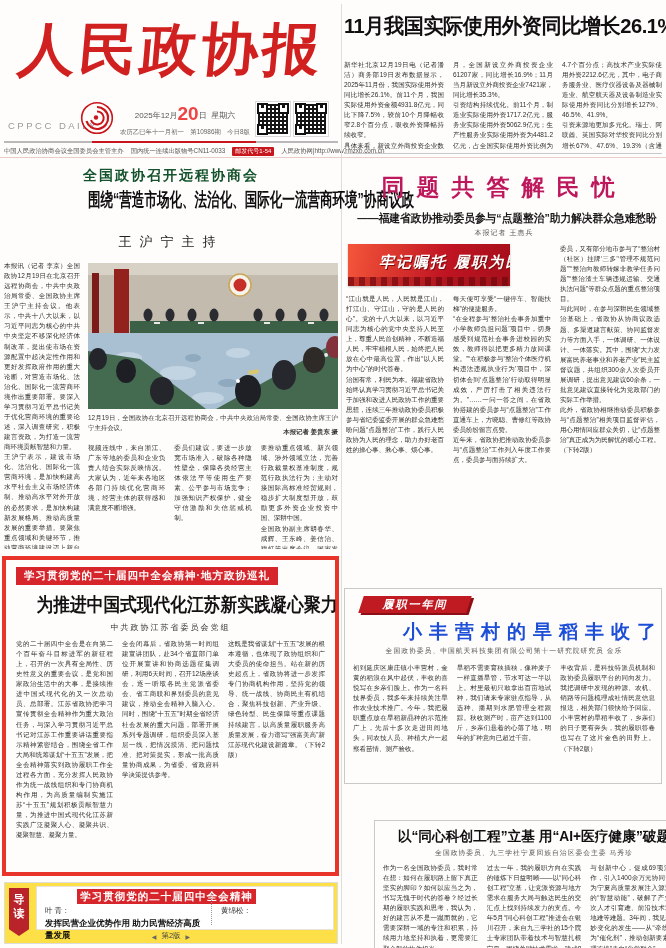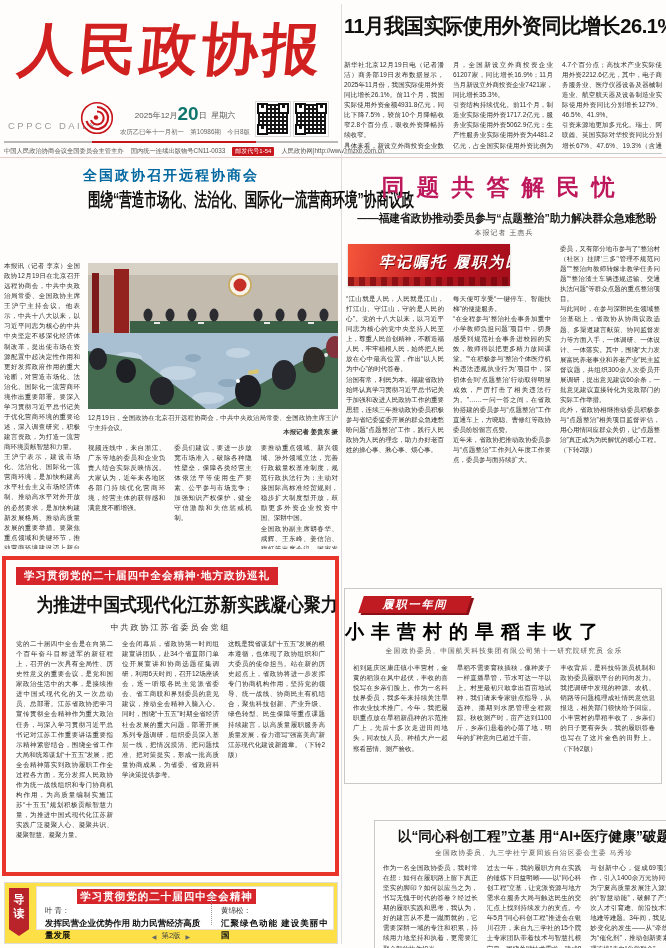--- a/index.html
+++ b/index.html
@@ -16,36 +16,36 @@
   .cols{display:flex;gap:9px;}
   .cols>.col{flex:1;}
   
   .brand-title{
     width:100%;text-align:center;font-family:"DejaVu Serif","Liberation Serif",serif;
     font-weight:bold;font-size:57px;line-height:94px;color:#d0201f;
     transform:skewX(-5deg);letter-spacing:4px;white-space:nowrap;
   }
   .cppcc{font-size:9.5px;letter-spacing:2.5px;color:#9a9a9a;}
   .dateline{font-size:8px;color:#555;text-align:center;white-space:nowrap;}
-  .dateline .day{font-size:19px;font-weight:bold;color:#0f766e;vertical-align:-2px;}
+  .dateline .day{font-size:19px;font-weight:bold;color:#ef4444;vertical-align:-2px;}
   .lunar{font-size:6.4px;color:#666;text-align:center;margin-top:3px;white-space:nowrap;}
   .qr{
     width:30px;height:30px;background:
       repeating-linear-gradient(0deg,#161616 0 2px,transparent 2px 4px),
       repeating-linear-gradient(90deg,#161616 0 2px,#fff 2px 4px);
     border:2px solid #fff;outline:1px solid #d9d9d9;position:absolute;
   }
   .qr .mk{position:absolute;width:7px;height:7px;border:2px solid #111;background:#fff;}
   .qr .mk i{display:block;width:3px;height:3px;background:#111;margin:0 auto;margin-top:0px;}
   .mast-rule{height:2px;background:linear-gradient(to right,#b9b9b9 0 88px,#c8161d 88px 252px,#b9b9b9 252px);}
   .pubrow{display:flex;gap:7px;font-size:6.3px;color:#555;white-space:nowrap;align-items:center;}
   .badge-red{background:#c8161d;color:#fff;padding:0 3px;border-radius:1px;font-size:6px;line-height:9px;}
   
   .h-fdi{font-size:21px;font-weight:bold;color:#101010;white-space:nowrap;letter-spacing:-0.5px;transform:scaleX(0.96);transform-origin:left;}
-  .kicker{font-size:14px;font-weight:bold;text-align:center;color:#0369a1;letter-spacing:2px;}
+  .kicker{font-size:14px;font-weight:bold;text-align:center;color:#14532d;letter-spacing:2px;}
   .h-main{text-align:center;}
   .h-main span{display:inline-block;font-size:19px;font-weight:bold;color:#0e0e0e;white-space:nowrap;transform:scaleX(0.66);letter-spacing:0;}
   .presider{font-size:13px;text-align:center;letter-spacing:8px;color:#222;}
   .caption{font-size:6.4px;line-height:1.5;color:#333;text-align:justify;position:relative;}
   .credit{position:absolute;right:0;bottom:0;background:#fffdfb;font-weight:bold;padding-left:4px;}
   
   .redbox{border:4px solid #e8342b;background:#fffdfb;box-sizing:border-box;padding:5px 10px;}
   .series-kicker{display:inline-block;background:#d6252b;color:#fff;font-size:10.5px;font-weight:bold;padding:2px 8px;letter-spacing:1px;}
   .h-serif{text-align:center;margin-top:7px;}
   .h-serif span{display:inline-block;font-family:"DejaVu Serif","Liberation Serif",serif;font-weight:bold;font-size:19px;color:#111;white-space:nowrap;transform:scaleX(0.88);}
@@ -71,21 +71,21 @@
   
   .tbox{border:1px solid #c9c9c9;background:#fffdfb;box-sizing:border-box;}
   .ribbon{
     position:absolute;background:#c01a22;transform:skewX(-18deg);
     box-shadow:3px 2px 0 #8d0f16;
   }
   .ribbon span{
     display:block;transform:skewX(18deg);color:#fff;font-family:"DejaVu Serif","Liberation Serif",serif;
     font-weight:bold;font-style:italic;font-size:11px;text-align:center;line-height:17px;letter-spacing:2px;white-space:nowrap;
   }
-  .h-xf{font-size:19px;font-weight:bold;text-align:left;letter-spacing:7px;color:#000000;}
+  .h-xf{font-size:19px;font-weight:bold;text-align:right;letter-spacing:7px;color:#1d4ed8;}
   .h-nx{text-align:center;}
   .h-nx span{display:inline-block;font-size:14px;font-weight:bold;white-space:nowrap;color:#101010;transform:scaleX(0.98);}
   
   .guide{background:#fde047;border:1px solid #ddd;box-sizing:border-box;}
   .gtab{
     position:absolute;background:#b8242a;color:#fff;font-size:11px;font-weight:bold;
     text-align:center;line-height:1.25;padding-top:5px;box-sizing:border-box;
     clip-path:polygon(0 0,100% 0,100% 86%,50% 100%,0 86%);
   }
   .gpanel{position:absolute;background:#fff;box-shadow:0 0 0 1px #e7e3da;}
@@ -171,20 +171,21 @@
   </div>
   <div class="abs rule-h" style="left:344px;top:153px;width:318px;"></div>
   <div class="abs rule-pink" style="left:0;top:157px;width:666px;"></div>
   <div class="abs rule-v" style="left:341px;top:4px;height:940px;"></div>
 
   <div class="abs" style="left:4px;top:163px;width:334px;height:390px;">
     <div class="abs kicker" style="left:0;top:4px;width:334px;">全国政协召开远程协商会</div>
     <div class="abs h-main" style="left:0;top:24px;width:334px;">
       <span>围绕“营造市场化、法治化、国际化一流营商环境”协商议政</span>
     </div>
+    <div class="abs presider" style="left:0;top:70px;width:334px;">王沪宁主持</div>
 
     <div class="abs col" style="left:0;top:98px;width:76px;height:288px;">本报讯（记者 李京）全国政协12月19日在北京召开远程协商会，中共中央政治局常委、全国政协主席王沪宁主持会议。他表示，中共十八大以来，以习近平同志为核心的中共中央坚定不移深化经济体制改革，提出使市场在资源配置中起决定性作用和更好发挥政府作用的重大论断，对营造市场化、法治化、国际化一流营商环境作出重要部署。要深入学习贯彻习近平总书记关于优化营商环境的重要论述，深入调查研究，积极建言资政，为打造一流营商环境贡献智慧和力量。
 王沪宁表示，建设市场化、法治化、国际化一流营商环境，是加快构建高水平社会主义市场经济体制、推动高水平对外开放的必然要求，是加快构建新发展格局、推动高质量发展的重要举措。要聚焦重点领域和关键环节，推动营商环境建设迈上新台阶。</div>
 
     <div class="abs" style="left:84px;top:100px;width:250px;height:146px;">
       <svg width="250" height="146" viewBox="0 0 250 146">
         <rect width="250" height="146" fill="#c3bbae"></rect>
         <rect width="250" height="12" fill="#d8d2c6"></rect>
         <rect x="26" y="6" width="15" height="84" fill="#93221f"></rect>
         <rect x="4" y="10" width="7" height="78" fill="#7c1b19"></rect>
@@ -270,21 +271,20 @@
     <div class="gtab" style="left:4px;top:5px;width:20px;height:48px;">导读</div>
     <div class="gpanel" style="left:32px;top:4px;width:296px;height:42px;">
       <div class="ghead" style="left:40px;top:2px;width:179px;height:15px;">学习贯彻党的二十届四中全会精神</div>
       <div class="abs" style="left:8px;top:19px;width:160px;">
         <div class="gauthor">叶 青：</div>
         <div class="gtitle">发挥民营企业优势作用 助力民营经济高质量发展</div>
       </div>
       <div class="gdiv" style="left:174px;top:6px;height:32px;"></div>
       <div class="abs" style="left:184px;top:19px;width:108px;">
         <div class="gauthor">黄绵松：</div>
-        <div class="gtitle" style="letter-spacing:1px;">汇聚绿色动能 建设美丽中国</div>
       </div>
     </div>
     <div class="gnav">
       <span class="arr">◀</span>
       <span class="pg">第2版</span>
       <span class="arr">▶</span>
     </div>
   </div>
 
   <div class="abs" style="left:346px;top:162px;width:316px;height:422px;">

